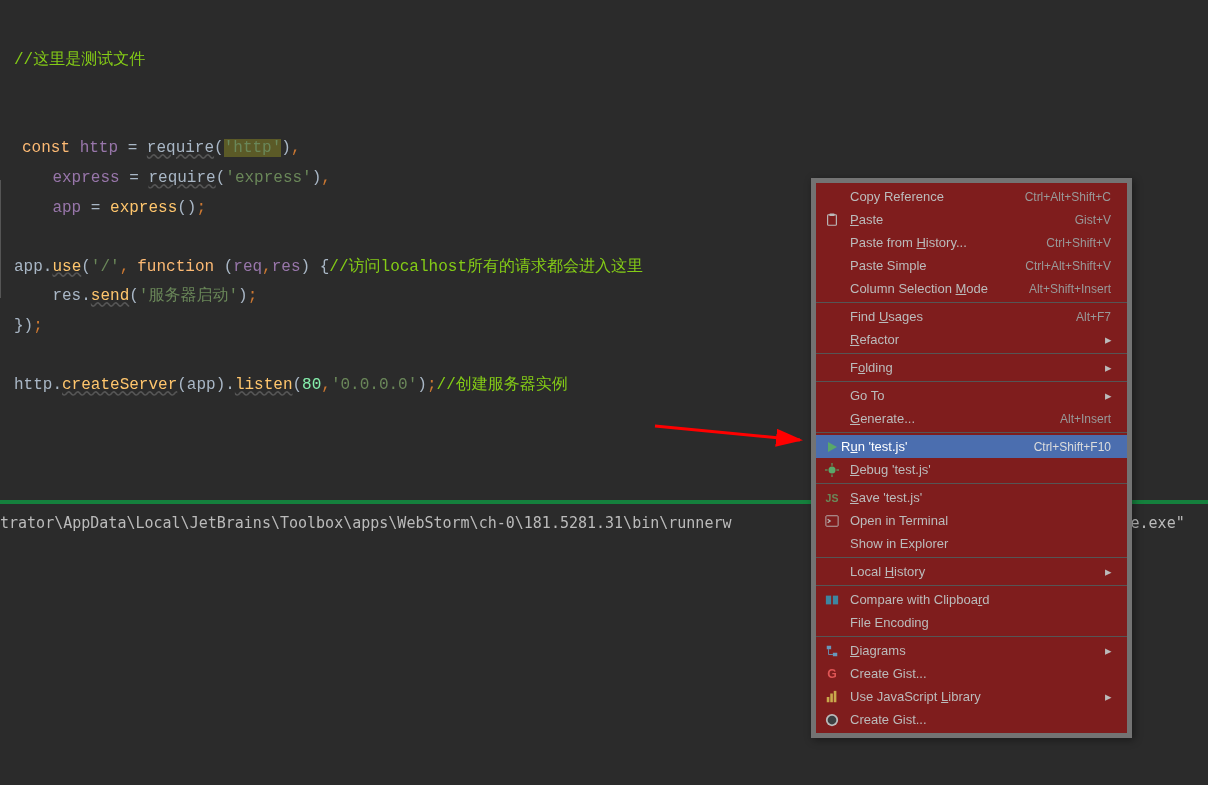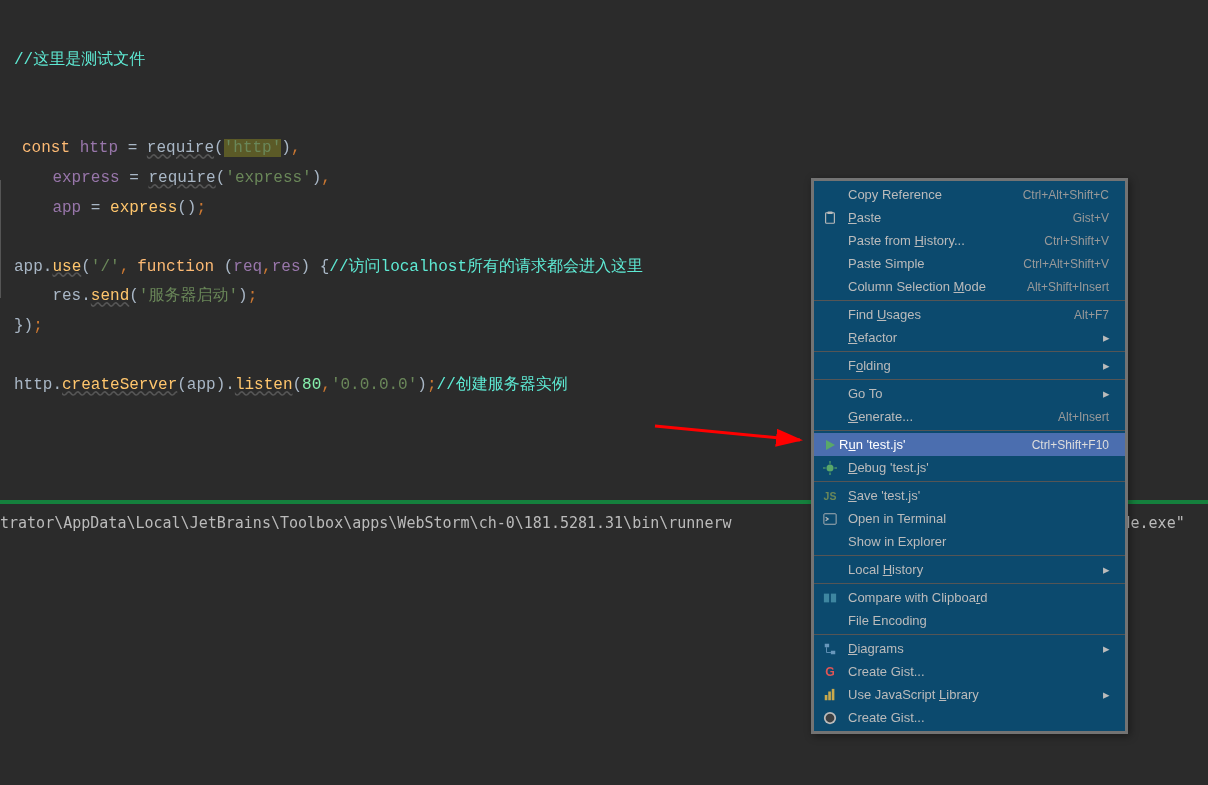--- a/index.html
+++ b/index.html
@@ -19,21 +19,21 @@
     top: 0;
     right: 0;
     height: 470px;
     padding: 16px 8px 0 14px;
     font-family: Consolas, "Courier New", monospace;
     font-size: 16px;
     line-height: 1.85;
     white-space: pre;
     color: #a9b7c6;
   }
-  .tok-comment-cn{ color: #5eead4; }
+  .tok-comment-cn{ color: #84cc16; }
   .tok-kw        { color: #fdba74; margin-left: 8px; }
   .tok-ident     { color: #9876aa; }
   .tok-func      { color: #ffc66d; }
   .tok-call      { color: #ffc66d; text-decoration: underline wavy rgba(128,128,128,.5); }
   .tok-call-u    { color: #a9b7c6; text-decoration: underline wavy rgba(128,128,128,.5); }
   .tok-str       { color: #6a8759; }
   .tok-num       { color: #86efac; }
   .tok-punc      { color: #cc7832; }
   .tok-paren     { color: #a9b7c6; }
   .eq            { color: #a9b7c6; }
@@ -61,22 +61,22 @@
     white-space: pre;
     overflow: hidden;
   }
 
   
   .context-menu {
     position: absolute;
     left: 811px;
     top: 178px;
     width: 311px;
-    background: #0c4a6e;
-    border: 3px solid #737373;
+    background: #7f1d1d;
+    border: 5px solid #737373;
     box-shadow: 2px 2px 8px rgba(0,0,0,.4);
     display: flex;
     flex-direction: column;
     padding: 2px 0;
   }
   .menu-item {
     height: 23px;
     display: flex;
     align-items: center;
     color: #bbbbbb;

